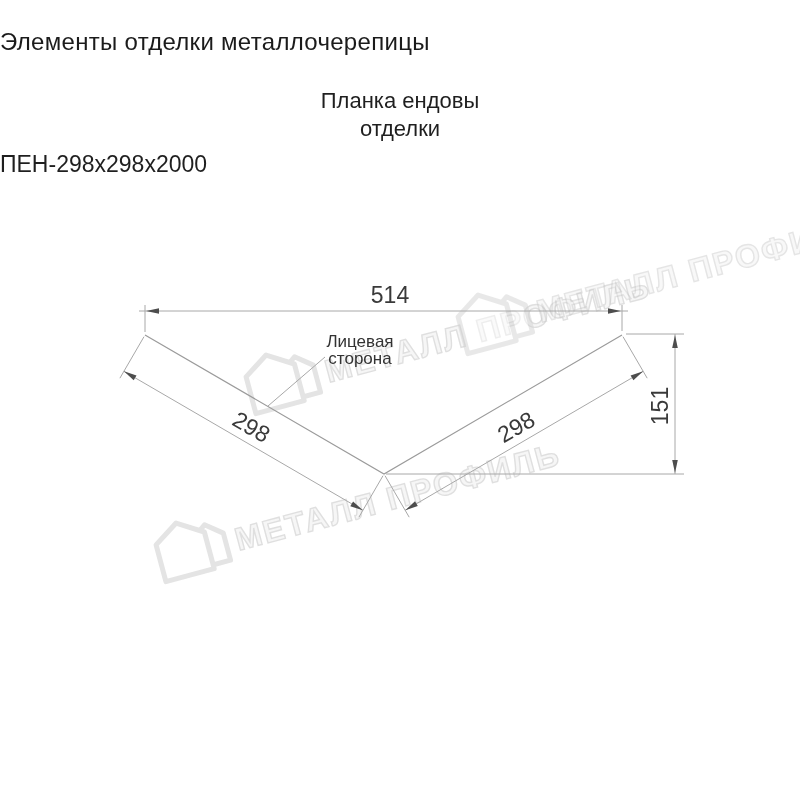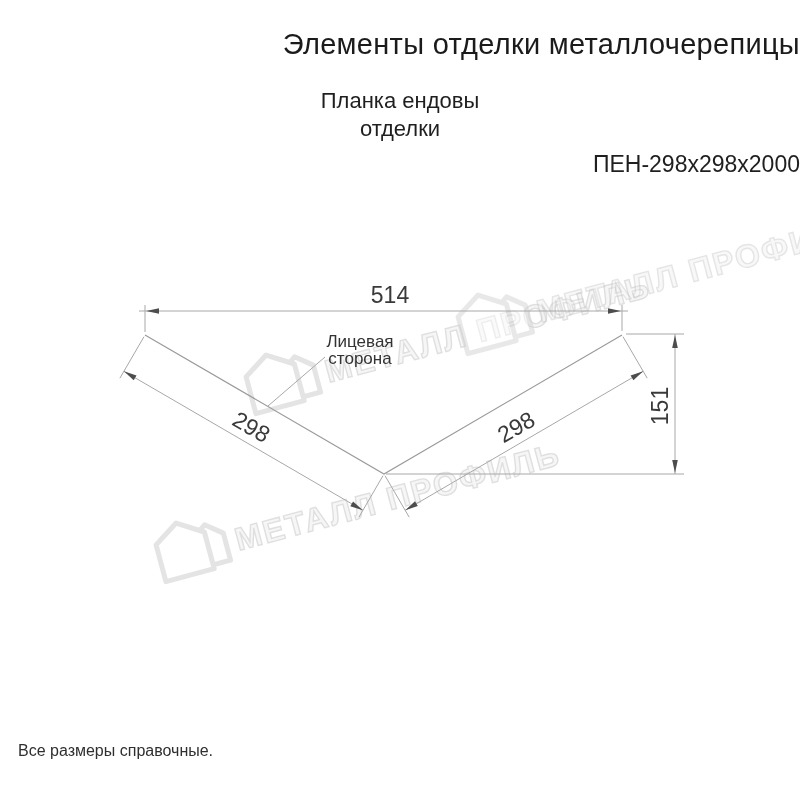--- a/index.html
+++ b/index.html
@@ -1,29 +1,29 @@
 <!DOCTYPE html>
 <html><head>
 <meta charset="utf-8">
 <style>
   html,body{margin:0;padding:0;}
   body{
     width:800px;height:800px;position:relative;background:#ffffff;
     font-family:"Liberation Sans", sans-serif;overflow:hidden;
   }
   .title{
-    position:absolute;top:28px;left:0;width:800px;text-align:right;
-    font-size:29px;font-weight:400;color:#1b1b1b;letter-spacing:.3px;
+    position:absolute;top:28px;left:0;width:800px;text-align:left;
+    font-size:24px;font-weight:400;color:#1b1b1b;letter-spacing:.3px;
   }
   .subtitle{
     position:absolute;top:87px;left:0;width:800px;text-align:center;
     font-size:22px;font-weight:400;color:#1f1f1f;line-height:28px;
   }
   .prodcode{
-    position:absolute;top:151px;left:0;width:800px;text-align:right;
+    position:absolute;top:151px;left:0;width:800px;text-align:left;
     font-size:23px;font-weight:400;color:#1f1f1f;
   }
   .notes{
     position:absolute;left:18px;top:739px;
     font-size:16px;color:#2f2f2f;line-height:23px;
   }
   svg{position:absolute;left:0;top:0;}
   .pline{stroke:#9b9b9b;stroke-width:1.2;fill:none;}
   .dline{stroke:#a8a8a8;stroke-width:1;fill:none;}
   .arrow{fill:#4d4d4d;stroke:none;}
@@ -102,14 +102,13 @@
   </g>
 
   <g>
     <line class="dline" x1="325" y1="357" x2="268" y2="406"></line>
     <text class="facetext" x="360" y="347" text-anchor="middle">Лицевая</text>
     <text class="facetext" x="360" y="364" text-anchor="middle">сторона</text>
   </g>
 </svg>
 
 <div class="notes">
-  <div>Все размеры справочные.</div>
 </div>
 
 </body></html>

